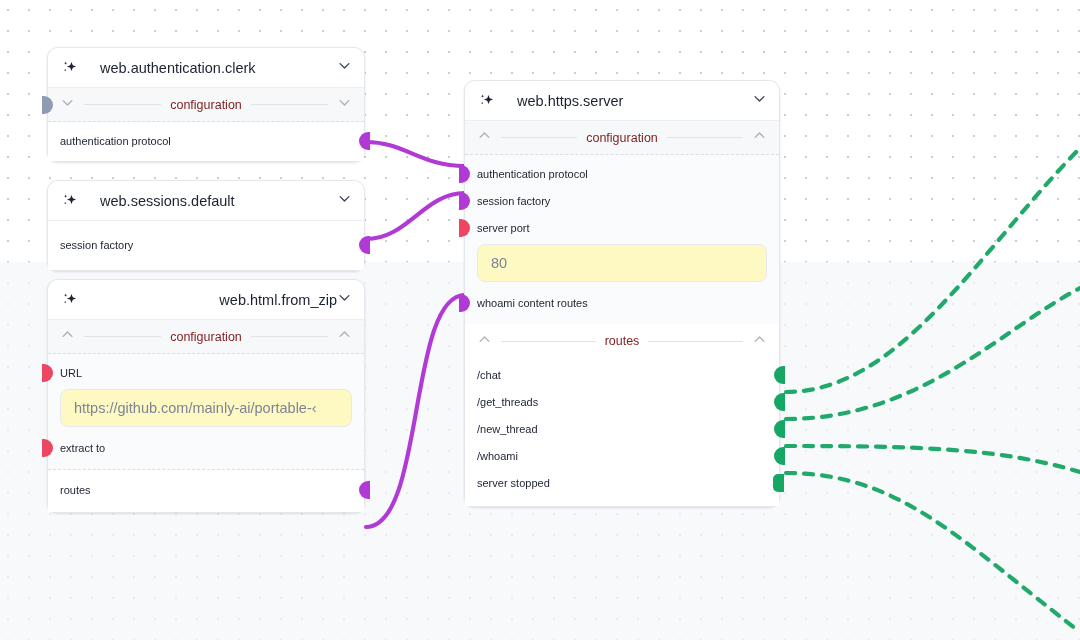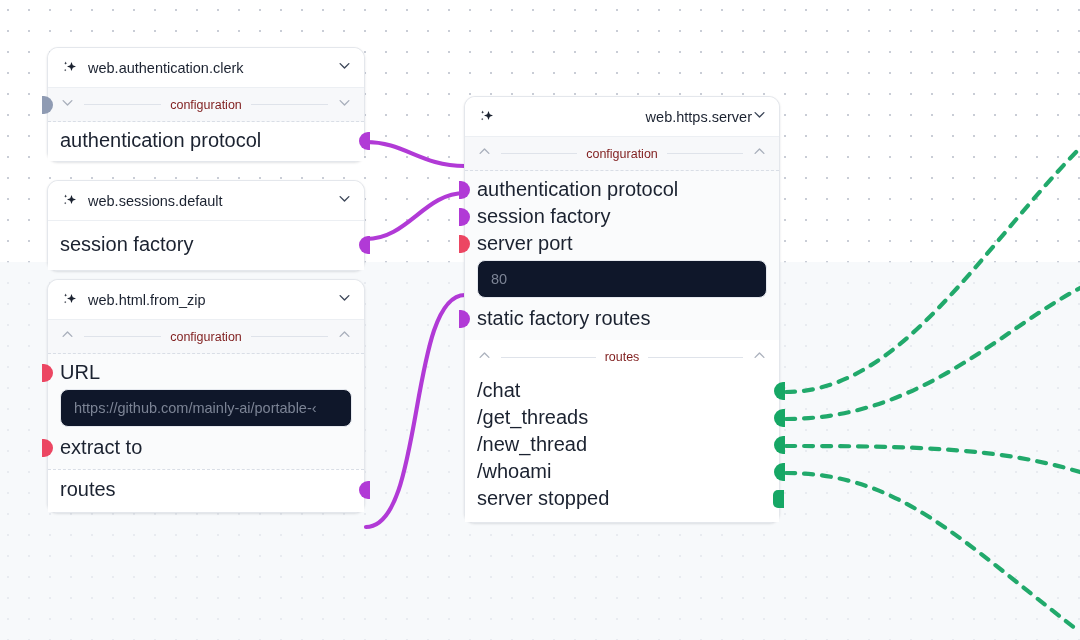--- a/index.html
+++ b/index.html
@@ -39,21 +39,21 @@
     display: flex; align-items: center;
     height: 40px;
     padding: 0 12px 0 13px;
     border-bottom: 1px solid #eceff3;
     border-radius: 11px 11px 0 0;
     background: #ffffff;
   }
   .node-title {
     font-size: 14.5px;
     color: #1b2230;
-    margin-left: 9px;
+    margin-left: 21px;
     flex: 1;
     white-space: nowrap;
   }
   .spark-icon { width: 18px; height: 18px; display: block; flex: 0 0 auto; }
   .chev { width: 15px; height: 15px; flex: 0 0 auto; }
 
   .section {
     position: relative;
     display: flex; align-items: center;
     height: 34px;
@@ -65,33 +65,33 @@
   .section-label {
     font-size: 12.5px; color: #7f1d1d; white-space: nowrap;
   }
   .section .chev { opacity: .62; }
 
   .field-row {
     position: relative;
     display: flex; align-items: center;
     height: 27px;
     padding: 0 12px;
-    font-size: 20px;
+    font-size: 11px;
     color: #1b2230;
     white-space: nowrap;
   }
   .body-pad { padding: 5px 0 8px; background: #fafbfc; }
   .body-plain { padding: 5px 0 7px; background: #ffffff; }
 
   .input {
     margin: 3px 12px 7px;
     height: 38px;
     border: 1px solid #e6e9ef;
     border-radius: 8px;
-    background: #0f172a;
+    background: #fef9c3;
     display: flex; align-items: center;
     padding: 0 13px;
     font-size: 14.5px;
     color: #7c8495;
     overflow: hidden;
   }
   .input span { white-space: nowrap; overflow: hidden; }
 
   
   .port {
@@ -187,21 +187,21 @@
       </span>
     </div>
     <div class="body-plain" style="padding:10px 0 12px;">
       <div class="field-row">
         <span>session factory</span>
         <span class="port out purple"></span>
       </div>
     </div>
   </div>
 
-  <div class="node" style="left:47px; top:279px; width:318px;">
+  <div class="node" style="left:47px; top:279px; width:318px;text-align:right;">
     <div class="node-header">
       <span>
         <svg class="spark-icon" viewBox="0 0 24 24" fill="#1b2230">
             <path d="M14 4l1.7 4.3L20 10l-4.3 1.7L14 16l-1.7-4.3L8 10l4.3-1.7z"></path>
             <path d="M6.2 3.4l.6 1.5 1.5.6-1.5.6-.6 1.5-.6-1.5L4.1 5.5l1.5-.6z"></path>
             <path d="M5.6 13.2l.45 1.15 1.15.45-1.15.45-.45 1.15-.45-1.15L4 14.8l1.15-.45z"></path>
           </svg>
       </span>
       <span class="node-title">web.html.from_zip</span>
       <span>
@@ -240,21 +240,21 @@
     </div>
     <div class="divider-dash"></div>
     <div class="body-plain" style="padding:6px 0 9px;">
       <div class="field-row">
         <span>routes</span>
         <span class="port out purple"></span>
       </div>
     </div>
   </div>
 
-  <div class="node" style="left:464px; top:96px; width:316px;text-align:right;">
+  <div class="node" style="left:464px; top:80px; width:316px;">
     <div class="node-header">
       <span>
         <svg class="spark-icon" viewBox="0 0 24 24" fill="#1b2230">
             <path d="M14 4l1.7 4.3L20 10l-4.3 1.7L14 16l-1.7-4.3L8 10l4.3-1.7z"></path>
             <path d="M6.2 3.4l.6 1.5 1.5.6-1.5.6-.6 1.5-.6-1.5L4.1 5.5l1.5-.6z"></path>
             <path d="M5.6 13.2l.45 1.15 1.15.45-1.15.45-.45 1.15-.45-1.15L4 14.8l1.15-.45z"></path>
           </svg>
       </span>
       <span class="node-title">web.https.server</span>
       <span>
@@ -291,21 +291,21 @@
       </div>
       <div class="field-row">
         <span class="port in red"></span>
         <span>server port</span>
       </div>
       <div class="input">
         <span>80</span>
       </div>
       <div class="field-row">
         <span class="port in purple"></span>
-        <span>static factory routes</span>
+        <span>whoami content routes</span>
       </div>
     </div>
 
 
     <div class="section" style="background:#ffffff; border-bottom:none;">
       <span>
         <svg class="chev" viewBox="0 0 24 24" fill="none" stroke="#7a8496" stroke-width="2.2" stroke-linecap="round" stroke-linejoin="round">
             <polyline points="5,15 12,8 19,15"></polyline>
           </svg>
       </span>

